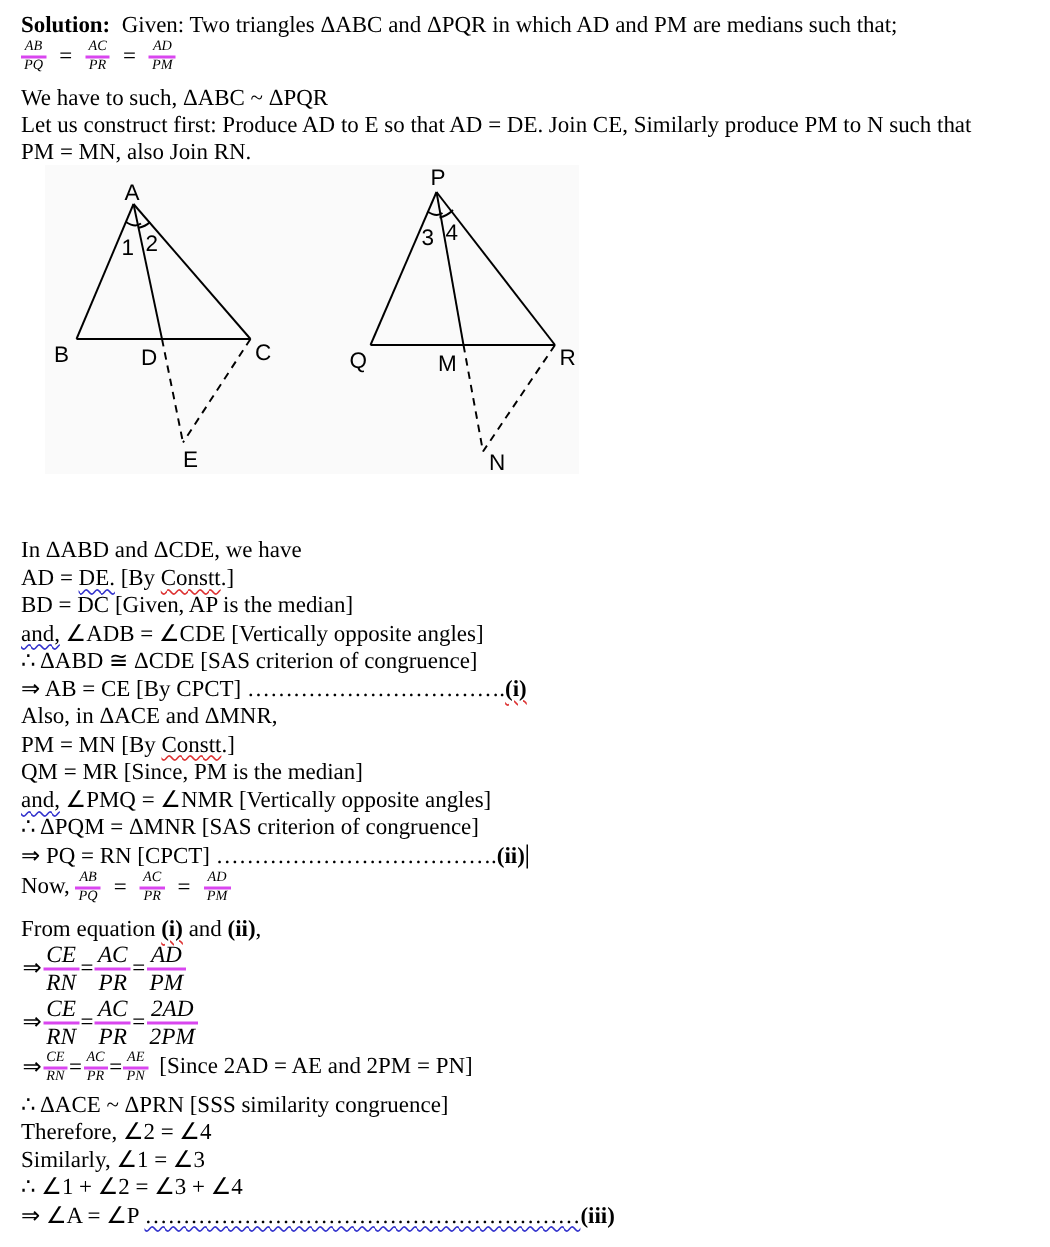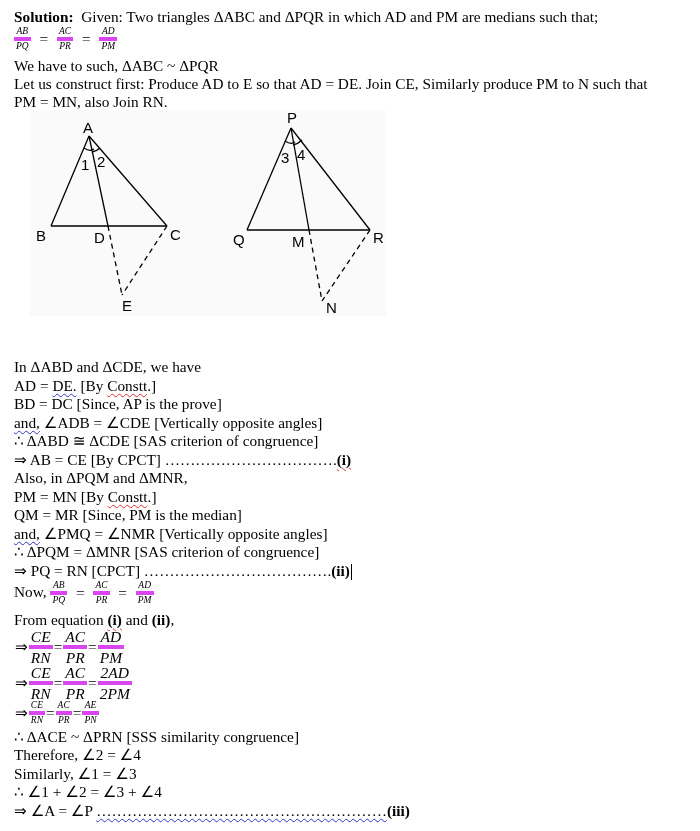--- a/index.html
+++ b/index.html
@@ -3,21 +3,21 @@
 <meta charset="utf-8">
 <style>
   html, body { margin: 0; padding: 0; background: #ffffff; }
   body {
     width: 700px; height: 831px; position: relative; overflow: hidden;
     font-family: "Liberation Serif", serif; color: #000; font-size: 15.3px;
   }
   .line { position: absolute; left: 14px; white-space: nowrap; line-height: 18px; }
   .bold { font-weight: bold; text-align: center; }
   .frac { display: inline-block; vertical-align: middle; text-align: center; font-style: italic; }
-  .frac .num { display: block; border-bottom: 4px solid #d946ef; padding: 0 2px; }
+  .frac .num { display: block; border-bottom: 2px solid #d946ef; padding: 0 2px; }
   .frac .den { display: block; padding: 0 2px; }
   .frac.small { font-size: 9.5px; line-height: 11px; }
   .frac.big { font-size: 15.5px; line-height: 17px; }
   .eq { display: inline-block; vertical-align: middle; margin: 0 1px; }
   .eq.gap { margin: 0 5px; }
   .dots { letter-spacing: 0px; }
   .squig { text-decoration: underline wavy #d33; text-decoration-thickness: 1px; text-underline-offset: 2px; font-family: Liberation Serif, serif; }
   .squig-blue { text-decoration: underline wavy #33c; text-decoration-thickness: 1px; text-underline-offset: 2px; }
   .cursor { display: inline-block; width: 1px; height: 16px; background: #000; vertical-align: middle; margin-left: 1px; }
   #figure { position: absolute; left: 30px; top: 110px; }
@@ -84,29 +84,29 @@
     <text x="326" y="313">N</text>
     <text x="281" y="163">3</text>
     <text x="297" y="160">4</text>
   </g>
 </svg>
 
 <div class="line" style="top:358px;">In ΔABD and ΔCDE, we have</div>
 <div class="line" style="top:377px;">
   <span>AD = </span><span class="squig-blue">DE.</span><span> [By </span><span class="squig">Constt</span><span>.]</span>
 </div>
-<div class="line" style="top:395px;">BD = DC [Since, AP is the prove]</div>
+<div class="line" style="top:395px;">BD = DC [Given, AP is the median]</div>
 <div class="line" style="top:414px;">
   <span class="squig-blue">and,</span><span> ∠ADB = ∠CDE [Vertically opposite angles]</span>
 </div>
 <div class="line" style="top:432px;">∴ ΔABD ≅ ΔCDE [SAS criterion of congruence]</div>
 <div class="line" style="top:451px;">
   <span>⇒ AB = CE [By CPCT] </span><span class="dots">…………………………….</span><span class="bold squig">(i)</span>
 </div>
-<div class="line" style="top:469px;">Also, in ΔPQM and ΔMNR,</div>
+<div class="line" style="top:469px;">Also, in ΔACE and ΔMNR,</div>
 <div class="line" style="top:488px;">
   <span>PM = MN [By </span><span class="squig">Constt</span><span>.]</span>
 </div>
 <div class="line" style="top:506px;">QM = MR [Since, PM is the median]</div>
 <div class="line" style="top:525px;">
   <span class="squig-blue">and,</span><span> ∠PMQ = ∠NMR [Vertically opposite angles]</span>
 </div>
 <div class="line" style="top:543px;">∴ ΔPQM = ΔMNR [SAS criterion of congruence]</div>
 <div class="line" style="top:562px;">
   <span>⇒ PQ = RN [CPCT] </span><span class="dots">……………………………….</span><span class="bold">(ii)</span><span class="cursor"></span>
@@ -128,20 +128,21 @@
 <div class="line" style="top:628px;">
   <span class="eq">⇒</span><span class="frac big"><span class="num">CE</span><span class="den">RN</span></span><span class="eq">=</span><span class="frac big"><span class="num">AC</span><span class="den">PR</span></span><span class="eq">=</span><span class="frac big"><span class="num">AD</span><span class="den">PM</span></span>
 </div>
 
 <div class="line" style="top:664px;">
   <span class="eq">⇒</span><span class="frac big"><span class="num">CE</span><span class="den">RN</span></span><span class="eq">=</span><span class="frac big"><span class="num">AC</span><span class="den">PR</span></span><span class="eq">=</span><span class="frac big"><span class="num">2AD</span><span class="den">2PM</span></span>
 </div>
 
 <div class="line" style="top:700px;">
   <span class="eq">⇒</span><span class="frac small"><span class="num">CE</span><span class="den">RN</span></span><span class="eq">=</span><span class="frac small"><span class="num">AC</span><span class="den">PR</span></span><span class="eq">=</span><span class="frac small"><span class="num">AE</span><span class="den">PN</span></span>&nbsp;
+  <span>[Since 2AD = AE and 2PM = PN]</span>
 </div>
 
 <div class="line" style="top:728px;">∴ ΔACE ~ ΔPRN [SSS similarity congruence]</div>
 <div class="line" style="top:746px;">Therefore, ∠2 = ∠4</div>
 <div class="line" style="top:765px;text-align:right;">Similarly, ∠1 = ∠3</div>
 <div class="line" style="top:783px;">∴ ∠1 + ∠2 = ∠3 + ∠4</div>
 <div class="line" style="top:802px;">
   <span>⇒ ∠A = ∠P </span><span class="dots squig-blue">…………………………………………………</span><span class="bold">(iii)</span>
 </div>
 

